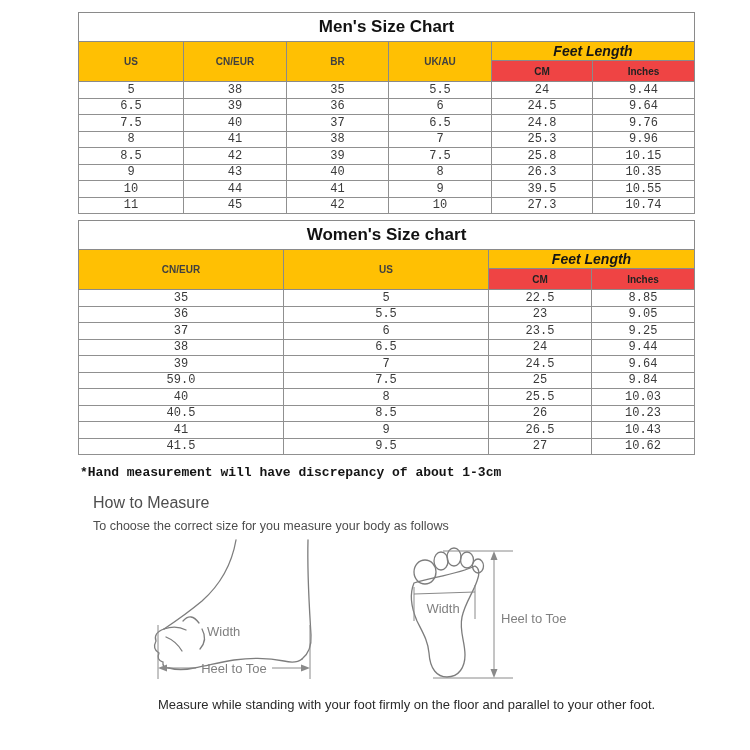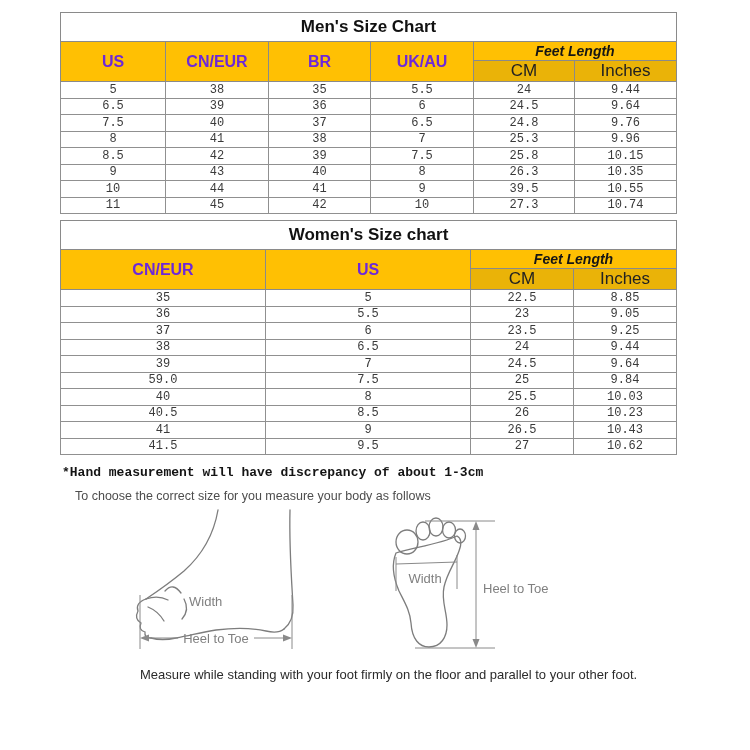--- a/index.html
+++ b/index.html
@@ -1,28 +1,28 @@
 <!DOCTYPE html>
 <html><head>
 <meta charset="utf-8">
 <style>
   html,body{margin:0;padding:0;background:#fff;width:750px;height:750px;overflow:hidden;
     font-family:"Liberation Sans",sans-serif;}
-  .page{position:absolute;left:60px;top:12px;width:616px;}
+  .page{position:absolute;left:78px;top:12px;width:616px;}
 
   table.size-table{border-collapse:collapse;table-layout:fixed;width:616px;}
   table.size-table td, table.size-table th{border:1px solid #8a8a8a;text-align:center;
     padding:0;overflow:hidden;white-space:nowrap;}
   td.tbl-title{background:#fff;font-weight:bold;font-size:17px;color:#111;height:28px;
     border:1px solid #6e6e6e;border-bottom:2px solid #3c3c3c;}
-  th.hd{background:#ffc003;font-weight:bold;font-size:16px;color:#6d28d9;
+  th.hd{background:#ffc003;font-weight:bold;font-size:10px;color:#404040;
     border:1px solid #3c3c3c;}
   th.hd-feet{background:#ffc003;font-weight:bold;font-size:14px;color:#151515;
     border:1px solid #3c3c3c;height:18px;font-style:italic;}
-  th.hd-sub{background:#eab308;font-weight:normal;font-size:17px;color:#222;
+  th.hd-sub{background:#ef4444;font-weight:bold;font-size:10px;color:#222;
     border:1px solid #3c3c3c;height:20px;}
   tbody.data td{height:15.5px;font-family:"Liberation Mono",monospace;font-size:12px;
     color:#3a3a3a;border:1px solid #909090;}
   .tbl-gap{height:6px;}
 
   .notes{margin:9px 0 0 2px;font-family:"Liberation Mono",monospace;font-weight:bold;
     font-size:13px;color:#141414;line-height:18px;}
   .howto-heading{margin:12px 0 0 15px;font-size:16px;color:#4d4d4d;}
   .howto-sub{margin:7px 0 0 15px;font-size:12.5px;color:#4d4d4d;}
 
@@ -219,20 +219,21 @@
           <td>27</td>
           <td>10.62</td>
         </tr>
       </tbody>
   </table>
 
   <div class="notes">
     <div>*Hand measurement will have discrepancy of about 1-3cm</div>
   </div>
 
+  <div class="howto-heading">How to Measure</div>
   <div class="howto-sub">To choose the correct size for you measure your body as follows</div>
 
   <div class="diagrams">
 
     <svg id="foot-side" width="172" height="148" viewBox="0 0 172 148">
       <g class="sketch">
         <path d="M 86 3 C 82 26, 70 48, 52 64 C 40 74, 26 84, 14 92"></path>
         <path d="M 158 3 C 157 40, 160 80, 161 98 Q 162 114, 152 122"></path>
         <path d="M 14 92 Q 3 96, 6 104 Q 2 112, 9 116 Q 6 123, 13 125 Q 12 131, 19 131"></path>
         <path d="M 19 131 Q 30 134, 44 131 C 60 128, 70 125, 84 123 C 100 121, 120 121, 134 124 Q 146 127, 152 122"></path>

